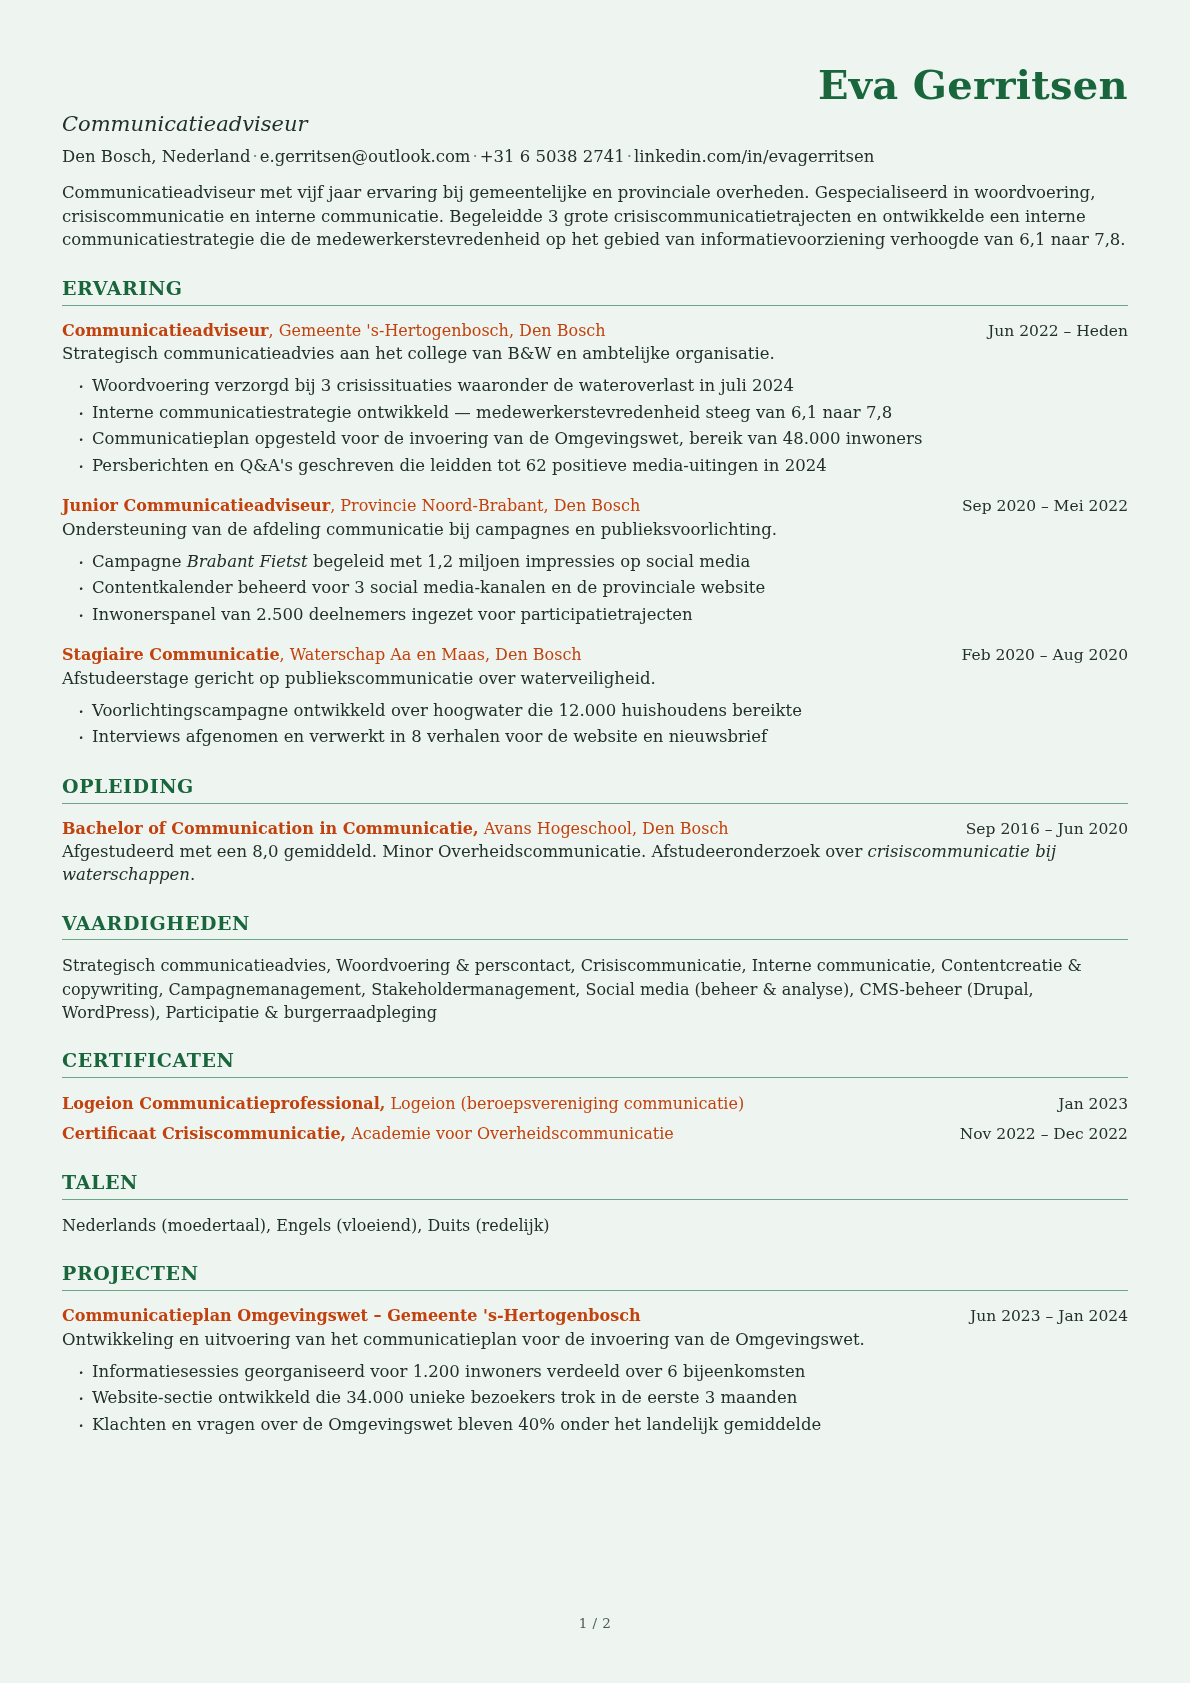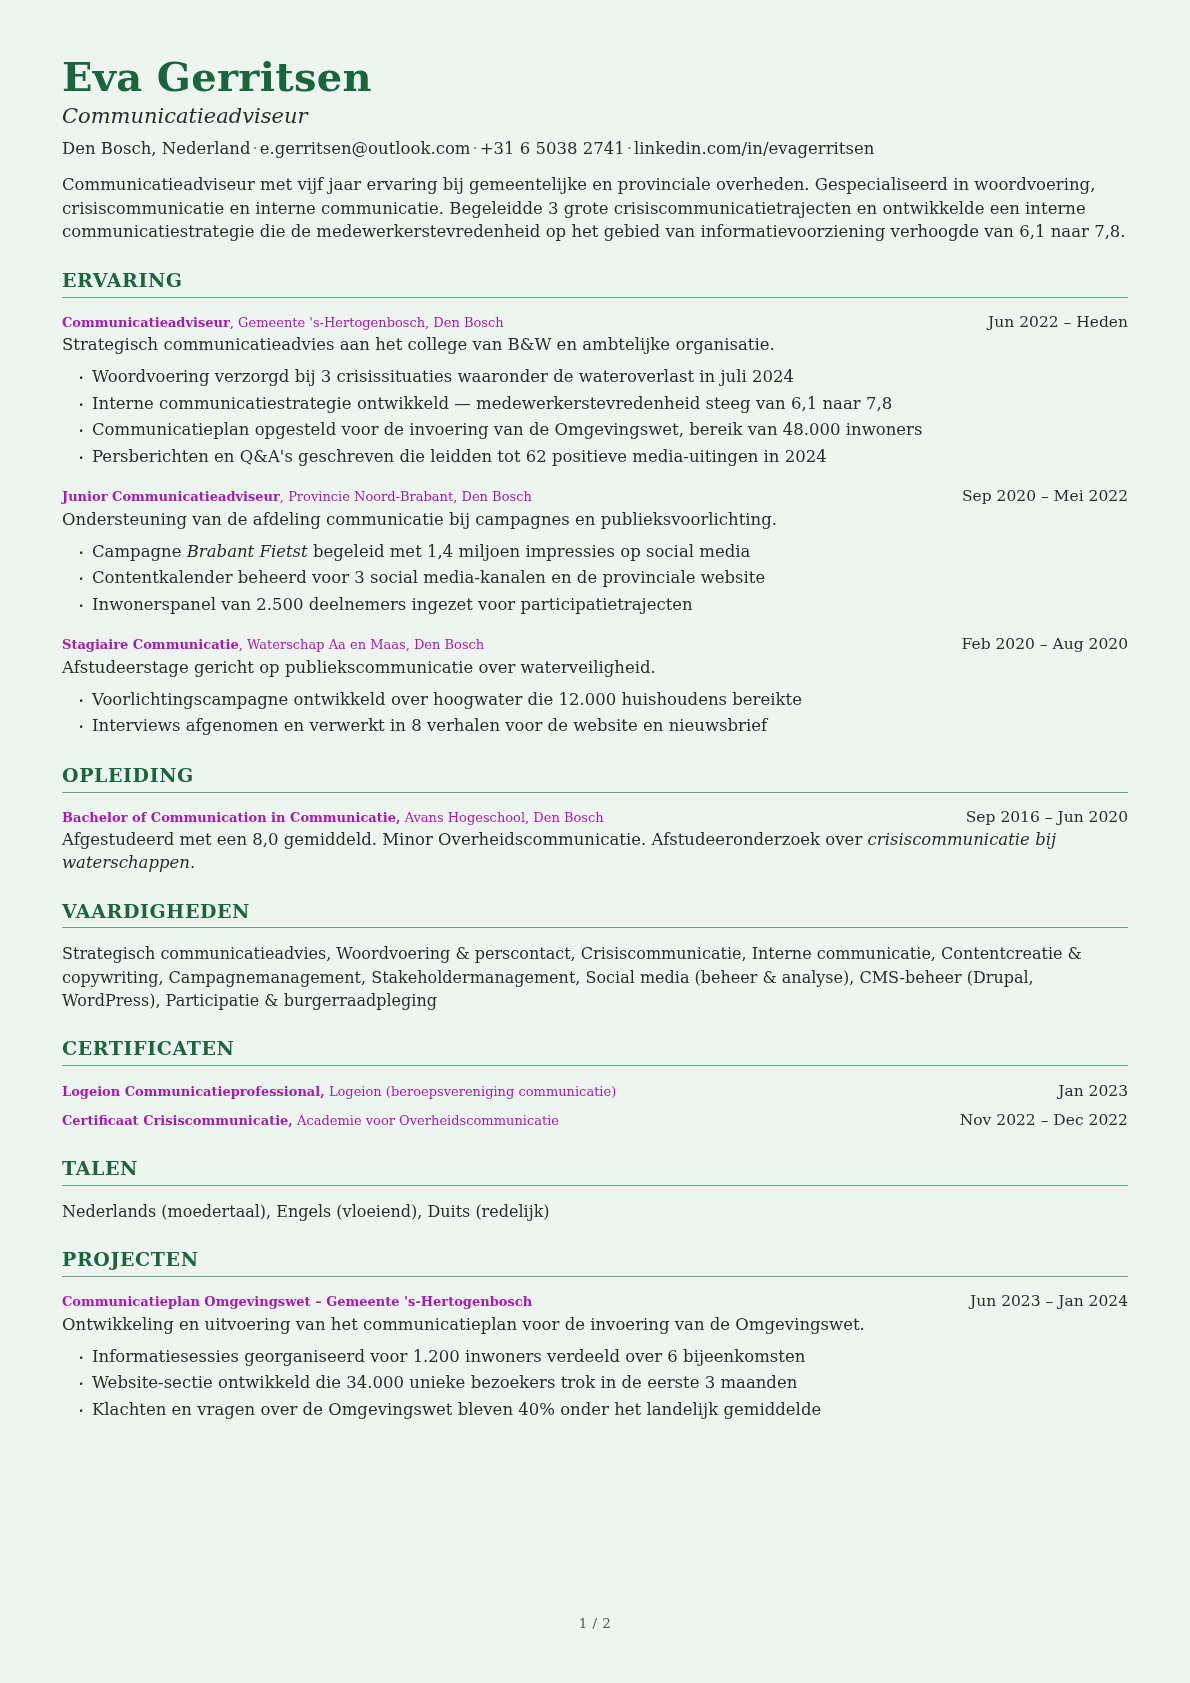--- a/index.html
+++ b/index.html
@@ -24,21 +24,22 @@
   }
 
   
   .name {
     font-family: "DejaVu Serif", "Liberation Serif", serif;
     font-weight: bold;
     font-size: 40px;
     letter-spacing: 0.3px;
     color: #19663d;
     line-height: 1.12;
-    margin: 0 0 4px 0;
+    margin: 8px 0 4px 0;
+    text-align: right;
   }
   .headline {
     font-style: italic;
     font-size: 21px;
     color: #22302a;
     line-height: 1.2;
     margin: 0 0 9px 0;
   }
   .contact {
     font-size: 16.5px;
@@ -85,22 +86,22 @@
   .entry:last-child { margin-bottom: 0; }
 
   .entry-head {
     display: flex;
     align-items: baseline;
     justify-content: space-between;
     gap: 18px;
     line-height: 1.34;
   }
   .entry-heading-text {
-    font-size: 13px;
-    color: #a21caf;
+    font-size: 16px;
+    color: #c2410c;
     flex: 1 1 auto;
   }
   .entry-heading-text .role {
     font-weight: bold;
   }
   .entry-date {
     font-size: 15.5px;
     color: #22302a;
     white-space: nowrap;
     flex: 0 0 auto;
@@ -199,21 +200,21 @@
         </ul>
     </div>
 
     <div class="entry">
       <div class="entry-head">
         <div class="entry-heading-text"><span class="role">Junior Communicatieadviseur</span>, <span>Provincie Noord-Brabant, Den Bosch</span></div>
         <div class="entry-date">Sep 2020 – Mei 2022</div>
       </div>
       <div class="entry-sub">Ondersteuning van de afdeling communicatie bij campagnes en publieksvoorlichting.</div>
       <ul class="bullets">
-          <li>Campagne <em>Brabant Fietst</em> begeleid met <b>1,4 miljoen impressies</b> op social media</li>
+          <li>Campagne <em>Brabant Fietst</em> begeleid met <b>1,2 miljoen impressies</b> op social media</li>
           <li>Contentkalender beheerd voor <b>3 social media-kanalen</b> en de provinciale website</li>
           <li>Inwonerspanel van <b>2.500 deelnemers</b> ingezet voor participatietrajecten</li>
         </ul>
     </div>
 
     <div class="entry">
       <div class="entry-head">
         <div class="entry-heading-text"><span class="role">Stagiaire Communicatie</span>, <span>Waterschap Aa en Maas, Den Bosch</span></div>
         <div class="entry-date">Feb 2020 – Aug 2020</div>
       </div>

